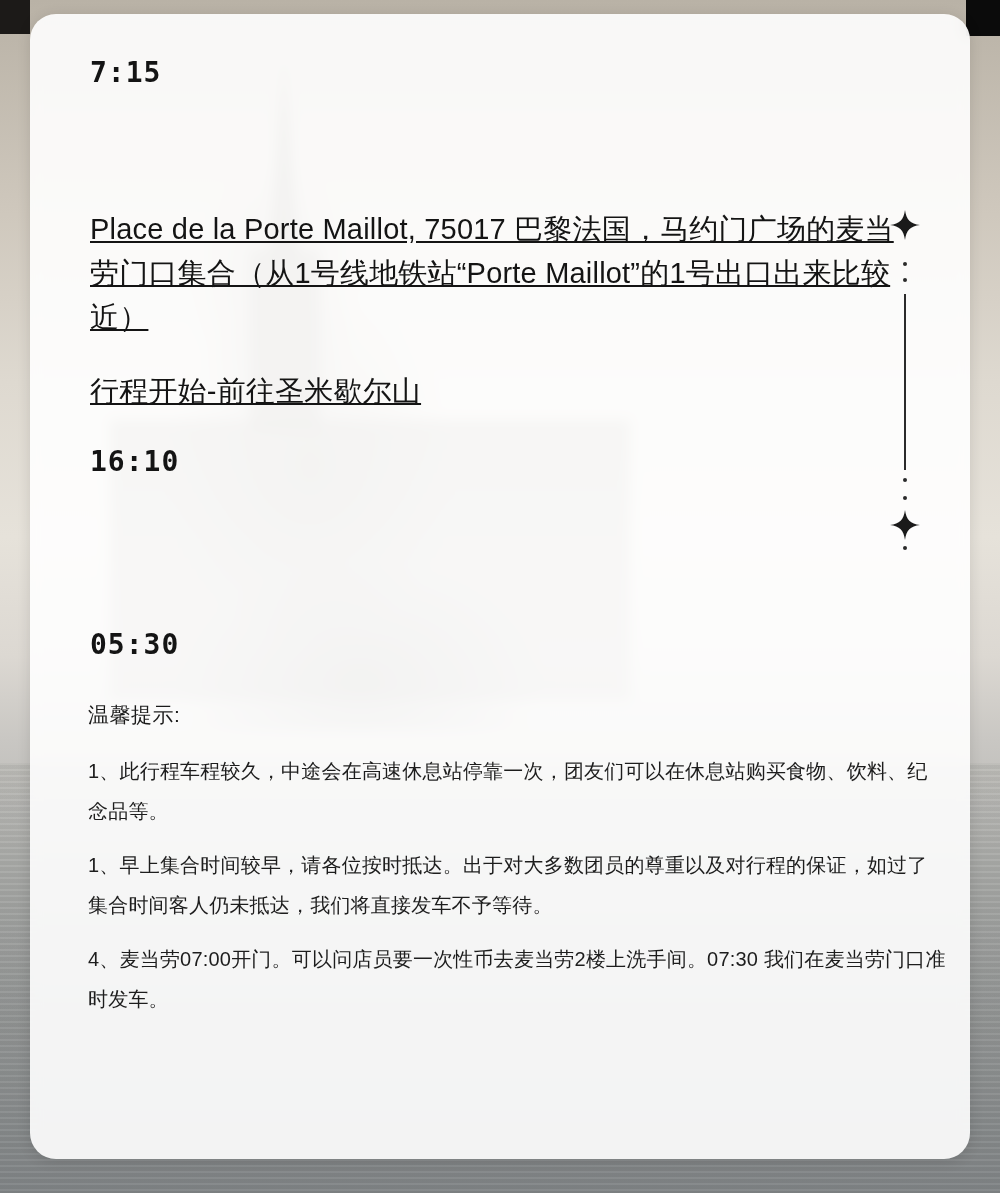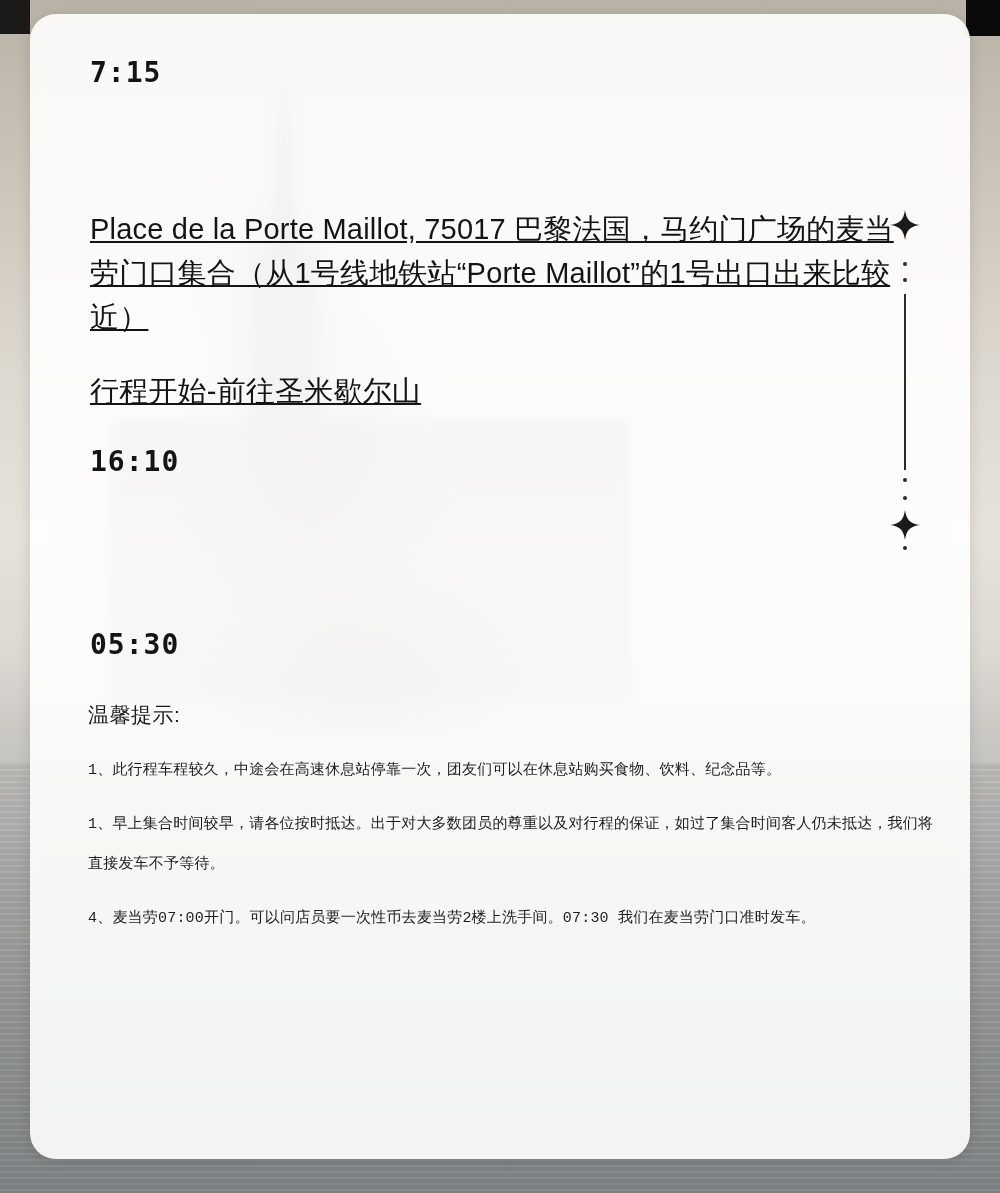--- a/index.html
+++ b/index.html
@@ -171,26 +171,25 @@
     top: 687px;
     width: 858px;
   }
   .tips-title {
     font-size: 21px;
     color: #1a1a1a;
     margin-bottom: 22px;
     letter-spacing: .5px;
   }
   .tip {
-    font-size: 15px;
+    font-size: 20px;
     line-height: 40px;
     color: #1d1d1d;
     margin-bottom: 14px;
     letter-spacing: .2px;
-    font-family: Liberation Mono, monospace;
   }
 
   
   .rail {
     position: absolute;
     right: 48px;
     top: 196px;
     width: 34px;
     height: 370px;
   }

